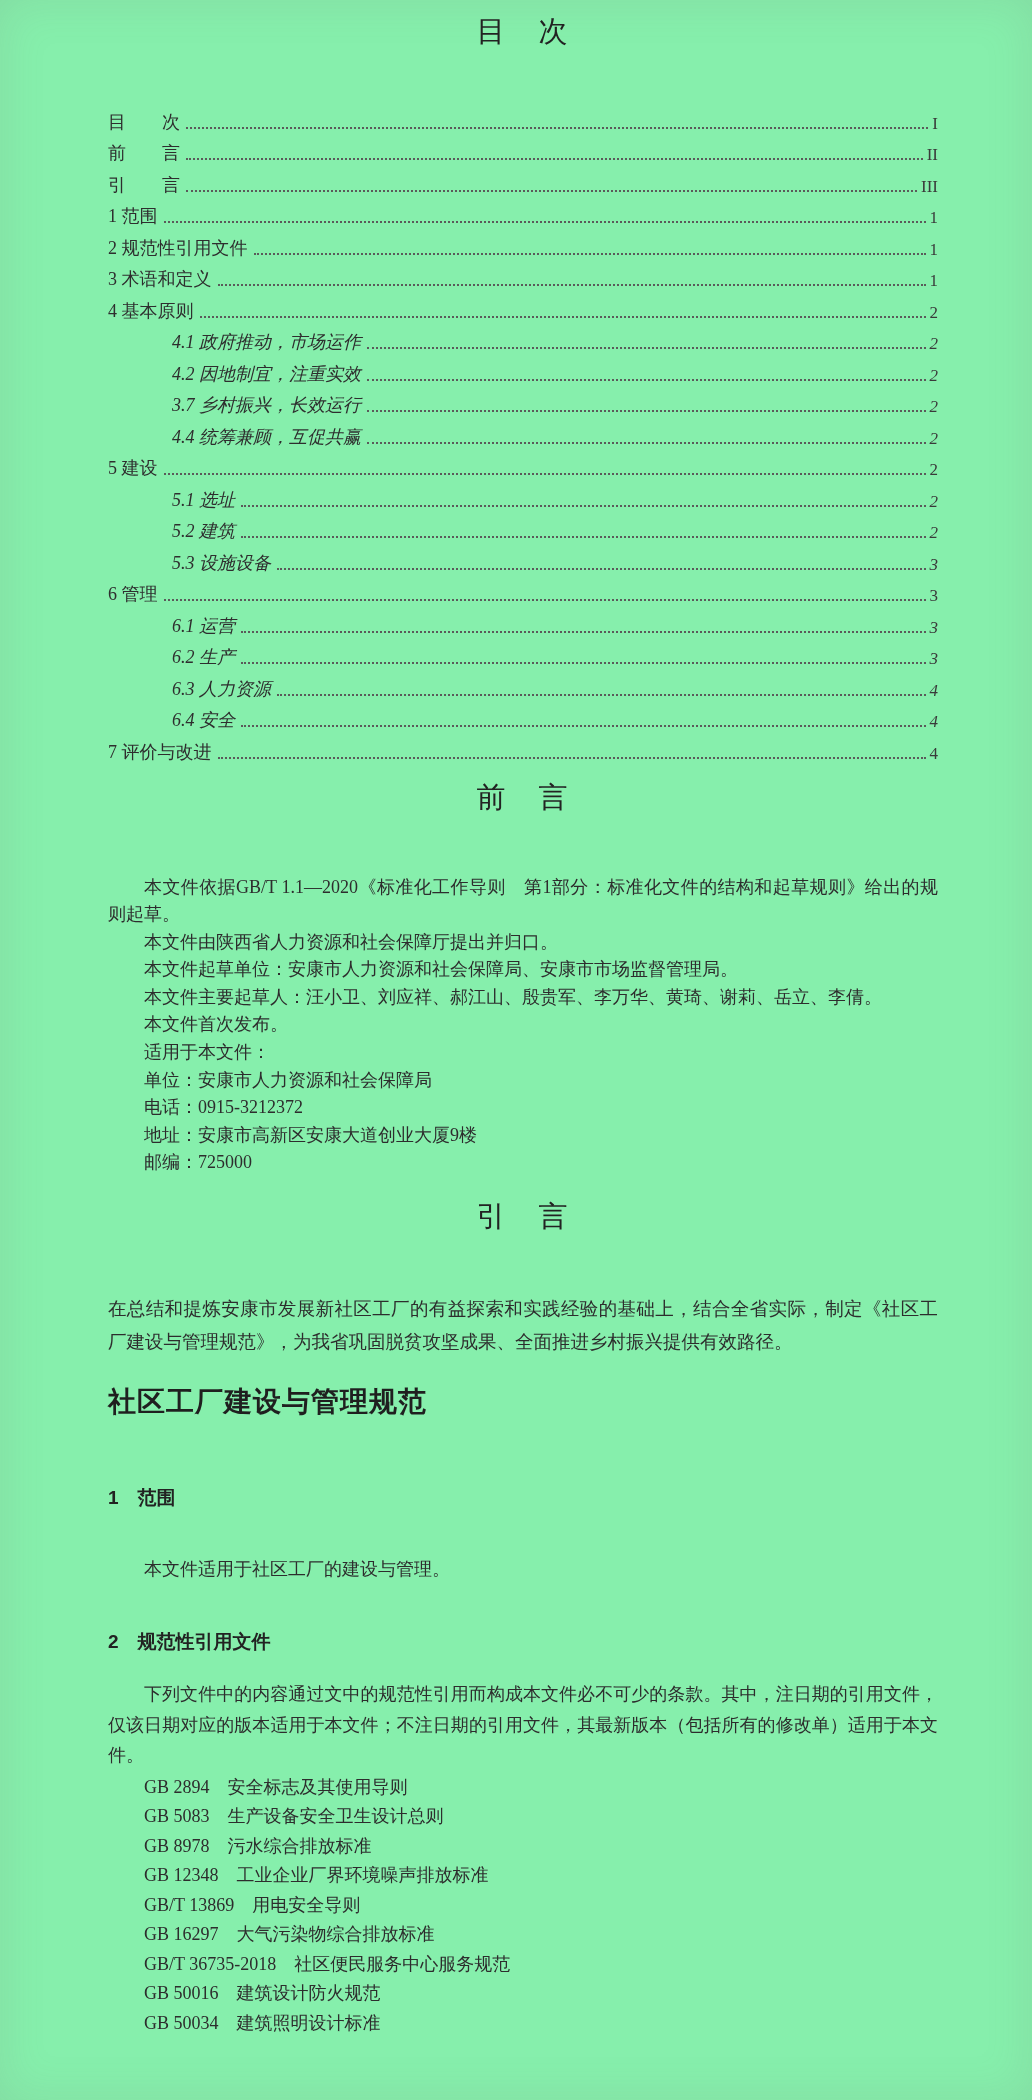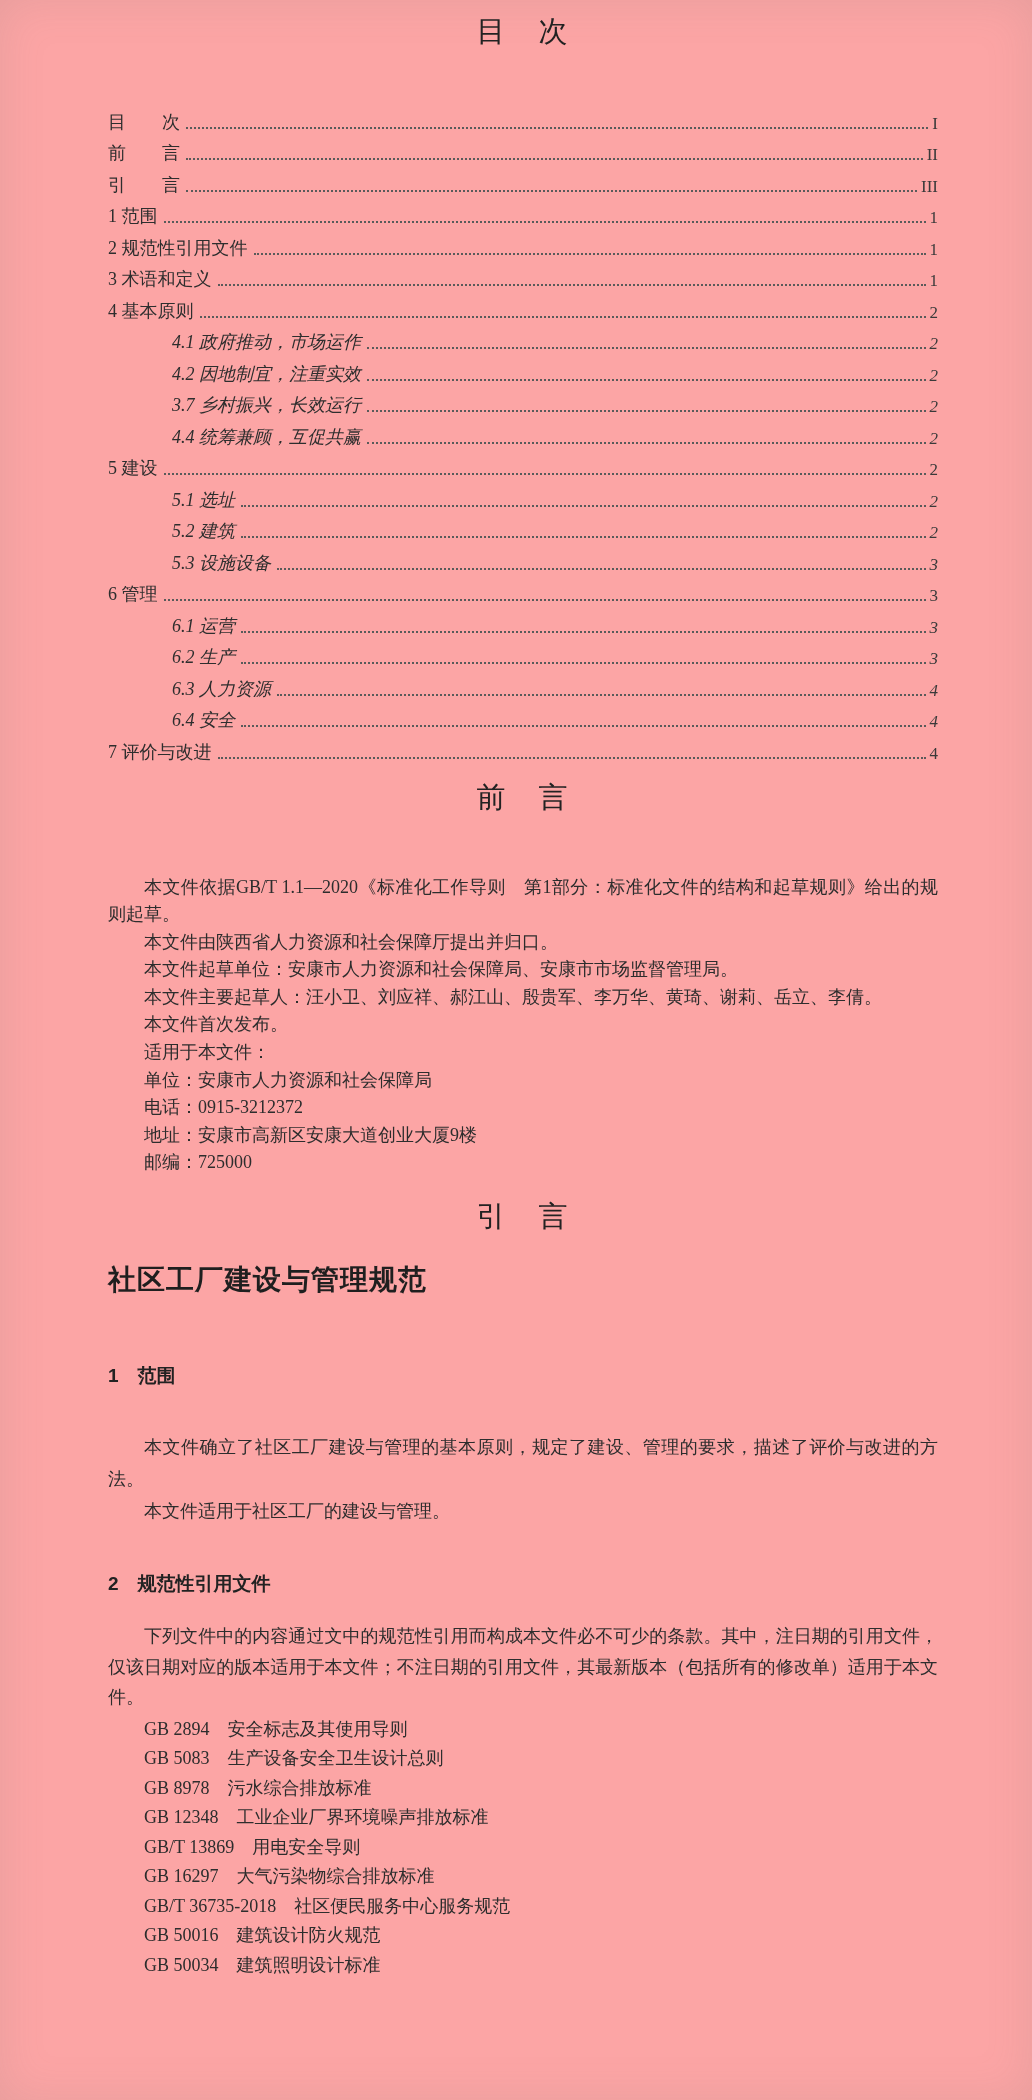--- a/index.html
+++ b/index.html
@@ -5,21 +5,21 @@
   html, body {
     margin: 0; padding: 0;
     width: 1032px; height: 2100px;
     overflow: hidden;
     background: #f1f0ee;
   }
   .page {
     box-sizing: border-box;
     width: 1032px; height: 2100px;
     padding: 8px 94px 0 108px;
-    background: #fca5a5;
+    background: #86efac;
     box-shadow: inset 0 0 46px rgba(120,118,112,0.16);
     color: #2b2b2b;
     font-family: "Liberation Serif", "DejaVu Serif", serif;
   }
   
   .center-title {
     text-align: center;
     font-size: 29px;
     font-weight: 500;
     letter-spacing: 2px;
@@ -263,29 +263,32 @@
         <p>电话：0915-3212372</p>
 
         <p>地址：安康市高新区安康大道创业大厦9楼</p>
 
         <p>邮编：725000</p>
       </div>
   </section>
 
   <section>
     <h1 class="center-title intro-title">引　言</h1>
+    <div class="intro-body">
+
+        <p>在总结和提炼安康市发展新社区工厂的有益探索和实践经验的基础上，结合全省实际，制定《社区工厂建设与管理规范》，为我省巩固脱贫攻坚成果、全面推进乡村振兴提供有效路径。</p>
+      </div>
   </section>
 
   <h1 class="doc-main-title">社区工厂建设与管理规范</h1>
 
   <section>
     <h2 class="section-heading">1　范围</h2>
     <div class="section-body">
 
-        <p>本文件确立了社区工厂建设与管理的基本原则，规定了建设、管理的要求，描述了评价与改进的方法。</p>
 
         <p>本文件适用于社区工厂的建设与管理。</p>
       </div>
   </section>
 
   <section>
     <h2 class="section-heading second">2　规范性引用文件</h2>
     <div class="section-body refs-body">
 
         <p>下列文件中的内容通过文中的规范性引用而构成本文件必不可少的条款。其中，注日期的引用文件，仅该日期对应的版本适用于本文件；不注日期的引用文件，其最新版本（包括所有的修改单）适用于本文件。</p>

